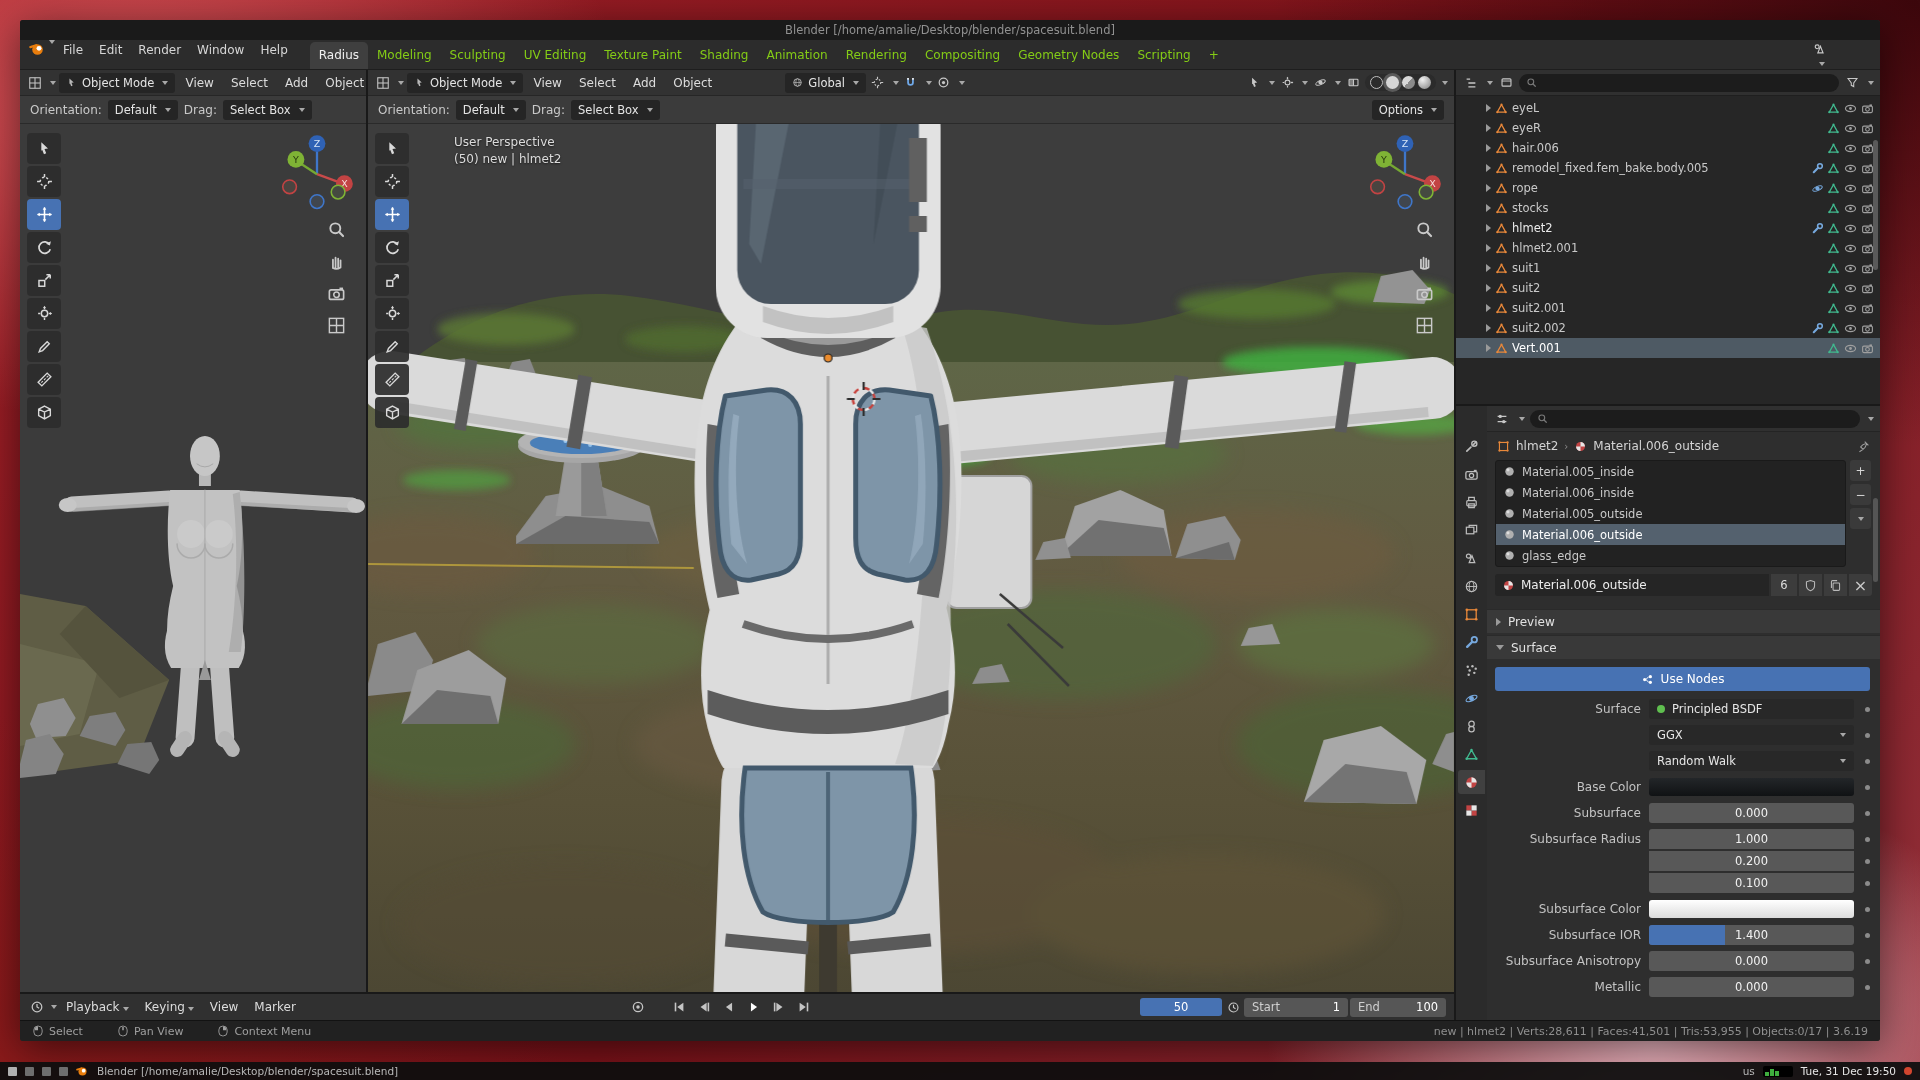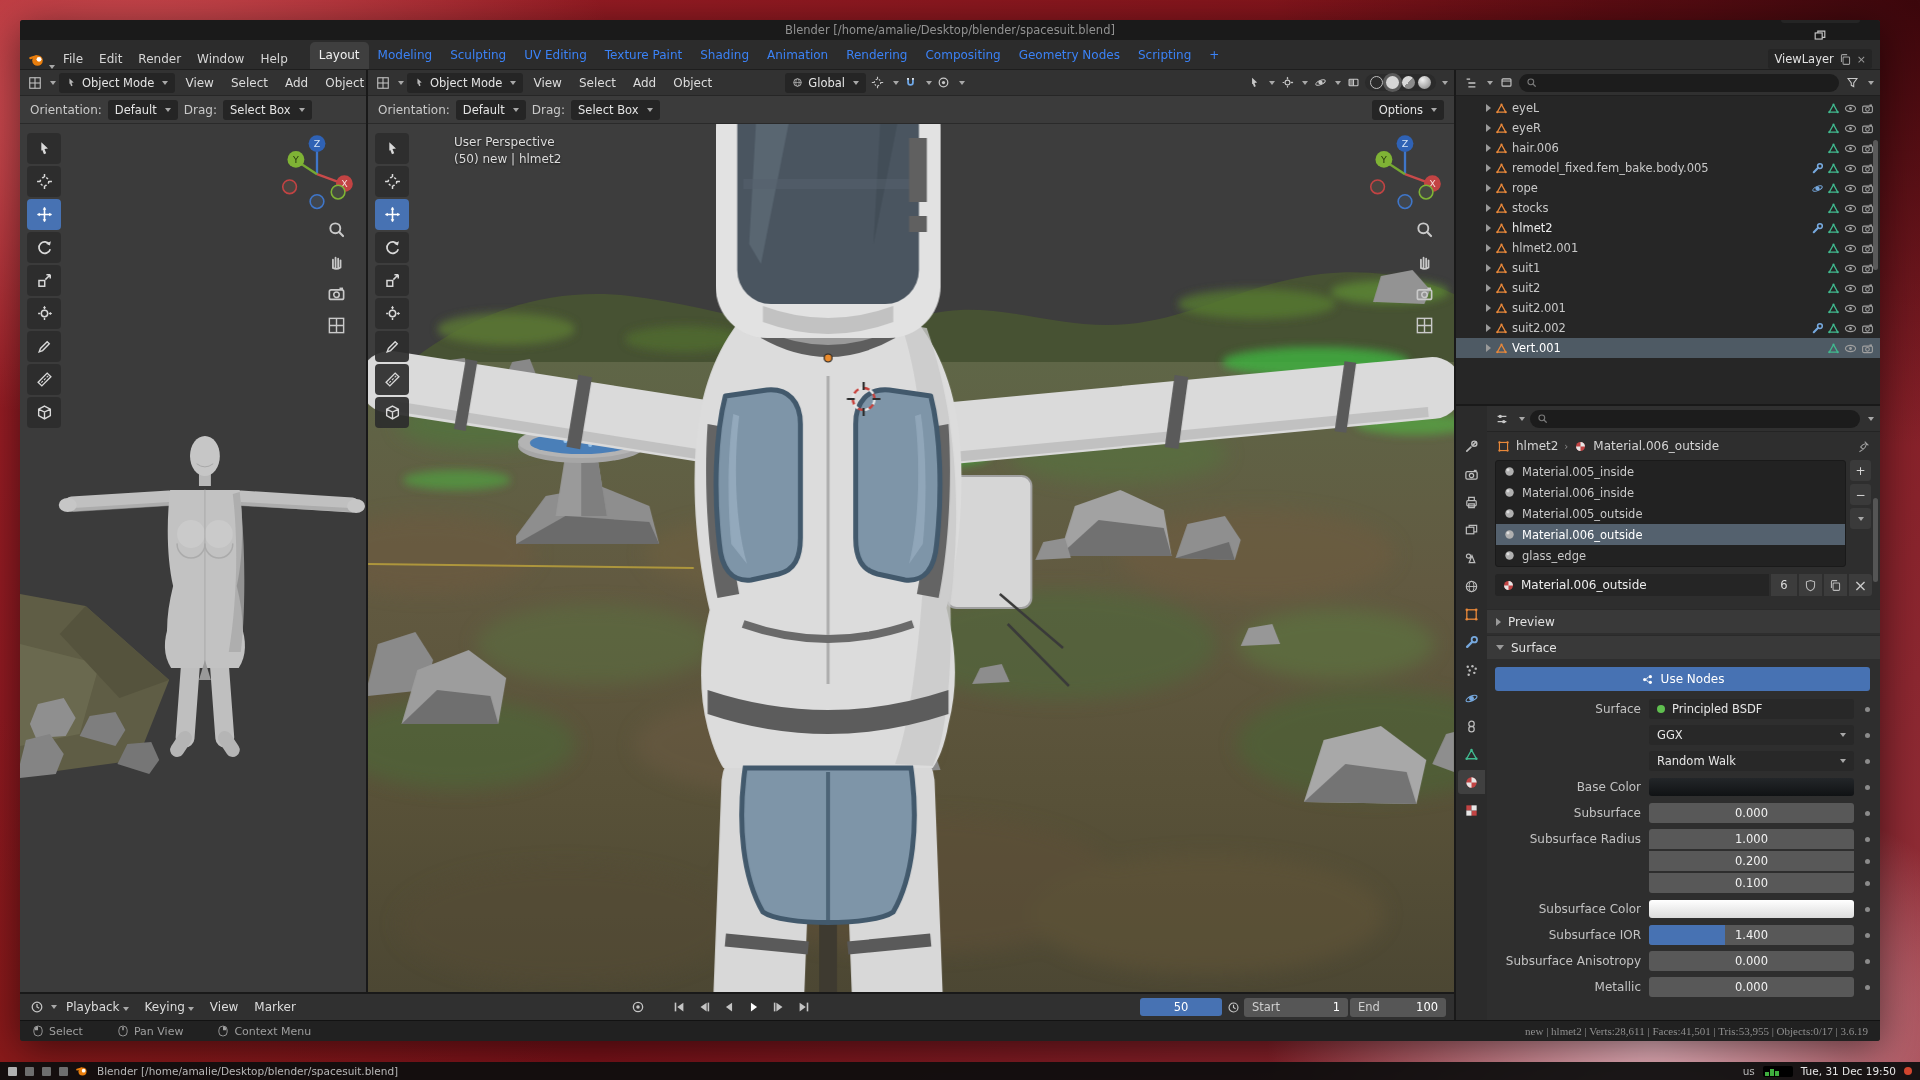--- a/index.html
+++ b/index.html
@@ -12,25 +12,25 @@
       radial-gradient(760px 480px at 7% 10%, #d8555a, rgba(216,85,90,0) 65%),
       radial-gradient(900px 620px at 100% 0%, #3c070c, rgba(60,7,12,0) 72%),
       linear-gradient(135deg,#a12028,#7c1219 55%,#93303a);
     position:relative;
   }
   .win{position:absolute;left:20px;top:20px;width:1860px;height:1021px;background:#2c2c2c;
        box-shadow:0 8px 40px rgba(0,0,0,.55);display:flex;flex-direction:column;overflow:hidden;border-radius:3px;}
   
   .titlebar{height:20px;background:#1a1a1a;color:#919191;font-size:11.5px;display:flex;align-items:center;justify-content:center;flex:0 0 auto;}
   
-  .topbar{height:30px;background:#2c2c2c;border-bottom:1px solid #1e1e1e;display:flex;align-items:flex-end;padding:0 8px;flex:0 0 auto;}
+  .topbar{height:30px;background:#2c2c2c;border-bottom:1px solid #1e1e1e;display:flex;align-items:flex-start;padding:0 8px;flex:0 0 auto;}
   .menu{padding:3px 8px;color:#d6d6d6;font-size:12px;border-radius:3px;white-space:nowrap;}
   .caret{width:0;height:0;border-left:3.5px solid transparent;border-right:3.5px solid transparent;border-top:4.5px solid #a8a8a8;display:inline-block;margin-left:3px;}
   .wtabs{display:flex;align-self:flex-end;margin-left:14px;}
-  .wtab{padding:6px 9px 7px;color:#3b82f6;font-size:12px;border-radius:5px 5px 0 0;white-space:nowrap;}
+  .wtab{padding:6px 9px 7px;color:#84cc16;font-size:12px;border-radius:5px 5px 0 0;white-space:nowrap;}
   .wtab.active{background:#3f3f3f;color:#f0f0f0;}
   .topright{margin-left:auto;display:flex;align-items:center;gap:4px;flex-direction:column;}
   .chip{background:#252525;border-radius:3px;height:20px;display:flex;align-items:center;gap:5px;padding:0 6px;color:#e2e2e2;font-size:11.5px;}
   .chip .x{color:#9a9a9a;font-size:11px;}
   .hicon{width:18px;height:18px;display:flex;align-items:center;justify-content:center;color:#c7c7c7;flex:0 0 auto;}
   .oi{width:13px;height:13px;display:block;color:#b9b9b9;flex:0 0 auto;}
   
   .workrow{flex:1;display:flex;min-height:0;}
   .leftcol{flex:1;display:flex;flex-direction:column;min-width:0;}
   .vps{flex:1;display:flex;min-height:0;}
@@ -62,21 +62,21 @@
   .timeline{height:28px;background:#303030;border-top:2px solid #191919;display:flex;align-items:center;gap:2px;padding:0 8px;flex:0 0 auto;}
   .tbtn2{width:23px;height:19px;display:flex;align-items:center;justify-content:center;color:#c4c4c4;}
   .tbtn2 svg{width:14px;height:14px;}
   .framefield{background:#4772b3;color:#fff;border-radius:3px;width:82px;text-align:center;font-size:11.5px;padding:2px 0;}
   .rangefield{background:#565656;border-radius:3px;height:19px;display:flex;align-items:center;justify-content:space-between;padding:0 8px;color:#fff;font-size:11.5px;gap:20px;}
   .rangefield .rl{color:#cfcfcf;}
   
   .statusbar{height:21px;background:#212121;border-top:1px solid #121212;display:flex;align-items:center;padding:0 12px;gap:34px;font-size:11px;color:#9f9f9f;flex:0 0 auto;}
   .skey{display:flex;align-items:center;gap:5px;}
   .skey svg{width:12px;height:14px;}
-  .stats{margin-left:auto;color:#8f8f8f;white-space:nowrap;font-family:Liberation Serif, serif;}
+  .stats{margin-left:auto;color:#8f8f8f;white-space:nowrap;}
   
   .rightpanel{width:426px;flex:0 0 auto;border-left:2px solid #191919;display:flex;flex-direction:column;min-height:0;}
   .outliner{height:336px;flex:0 0 auto;background:#262626;border-bottom:2px solid #191919;display:flex;flex-direction:column;position:relative;text-align:center;}
   .out-head{height:26px;background:#303030;border-bottom:1px solid #1f1f1f;display:flex;align-items:center;gap:4px;padding:0 6px;flex:0 0 auto;}
   .search{flex:1;height:18px;background:#1c1c1c;border-radius:9px;display:flex;align-items:center;gap:5px;padding:0 7px;color:#787878;}
   .search svg{width:11px;height:11px;}
   .out-rows{flex:1;padding-top:2px;overflow:hidden;}
   .orow{height:20px;display:flex;align-items:center;gap:4px;padding-right:6px;font-size:11.5px;color:#c9c9c9;}
   .orow .oname{white-space:nowrap;overflow:hidden;text-overflow:ellipsis;}
   .orow.sel{background:#4e5a64;color:#fff;}
@@ -368,21 +368,21 @@
           <use href="#sym-blender"></use>
         </svg>
       </span>
     <span class="caret"></span>
     <span class="menu">File</span>
     <span class="menu">Edit</span>
     <span class="menu">Render</span>
     <span class="menu">Window</span>
     <span class="menu">Help</span>
     <div class="wtabs">
-      <span class="wtab active">Layout</span>
+      <span class="wtab active">Radius</span>
       <span class="wtab">Modeling</span>
       <span class="wtab">Sculpting</span>
       <span class="wtab">UV Editing</span>
       <span class="wtab">Texture Paint</span>
       <span class="wtab">Shading</span>
       <span class="wtab">Animation</span>
       <span class="wtab">Rendering</span>
       <span class="wtab">Compositing</span>
       <span class="wtab">Geometry Nodes</span>
       <span class="wtab">Scripting</span>

